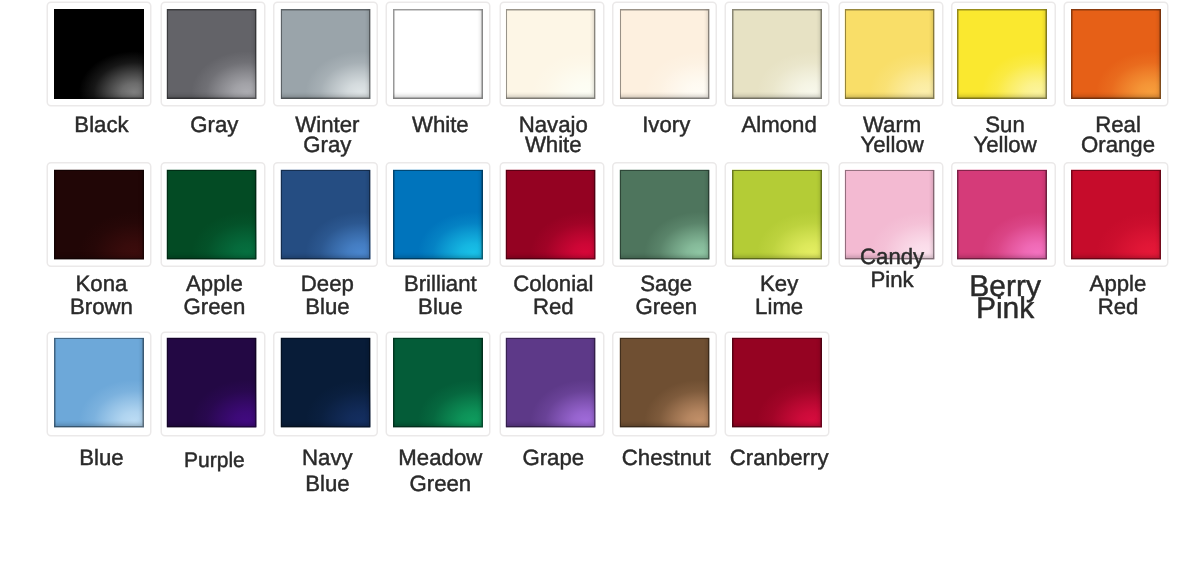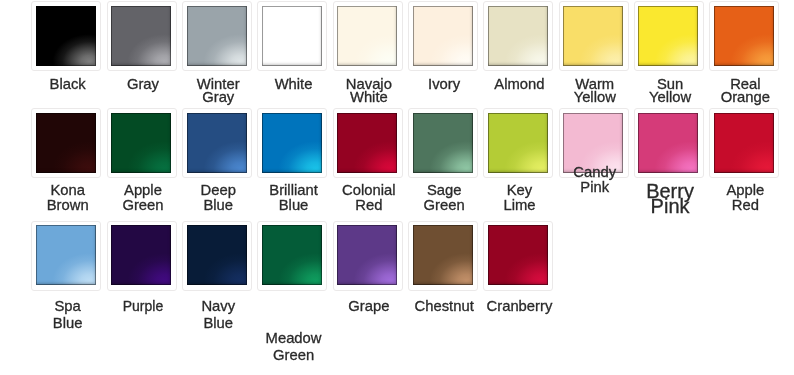--- a/index.html
+++ b/index.html
@@ -256,21 +256,20 @@
       </div>
     </div>
     <div class="cell" style="left: 36px; top: 225.4px;">
       <div class="frame" style="left: -4.6px; top: -4.6px; width: 70px; height: 70px;"></div>
       <div class="chip" style="left: 0px; top: 0px; width: 60.1px; height: 60.1px;">
         <div class="lyr" style="background: rgb(109, 168, 217);"></div>
         <div class="lyr" style="background: radial-gradient(64% 48% at 89% 93%, rgb(188, 220, 244) 0%, rgba(188, 220, 244, 0.84) 22%, rgba(188, 220, 244, 0.52) 46%, rgba(188, 220, 244, 0.18) 70%, rgba(188, 220, 244, 0) 96%);"></div>
         <div class="lyr" style="box-shadow: rgba(0, 0, 0, 0.38) 0px 0px 0px 1px inset, rgba(0, 0, 0, 0.22) -1px -2px 3px inset;"></div>
       </div>
       <div class="label" style="left: -28.35px; top: 72.2054px; width: 120px; font-size: 14.8px; line-height: 17px;">
-        <span>Spa</span>
         <span>Blue</span>
       </div>
     </div>
     <div class="cell" style="left: 111.3px; top: 225.4px;">
       <div class="frame" style="left: -4.6px; top: -4.6px; width: 70px; height: 70px;"></div>
       <div class="chip" style="left: 0px; top: 0px; width: 60.1px; height: 60.1px;">
         <div class="lyr" style="background: rgb(35, 8, 68);"></div>
         <div class="lyr" style="background: radial-gradient(64% 48% at 89% 93%, rgb(65, 10, 128) 0%, rgba(65, 10, 128, 0.84) 22%, rgba(65, 10, 128, 0.52) 46%, rgba(65, 10, 128, 0.18) 70%, rgba(65, 10, 128, 0) 96%);"></div>
         <div class="lyr" style="box-shadow: rgba(0, 0, 0, 0.38) 0px 0px 0px 1px inset, rgba(0, 0, 0, 0.22) -1px -2px 3px inset;"></div>
       </div>
@@ -290,21 +289,21 @@
         <span>Blue</span>
       </div>
     </div>
     <div class="cell" style="left: 261.9px; top: 225.4px;">
       <div class="frame" style="left: -4.6px; top: -4.6px; width: 70px; height: 70px;"></div>
       <div class="chip" style="left: 0px; top: 0px; width: 60.1px; height: 60.1px;">
         <div class="lyr" style="background: rgb(4, 92, 56);"></div>
         <div class="lyr" style="background: radial-gradient(64% 48% at 89% 93%, rgb(15, 156, 94) 0%, rgba(15, 156, 94, 0.84) 22%, rgba(15, 156, 94, 0.52) 46%, rgba(15, 156, 94, 0.18) 70%, rgba(15, 156, 94, 0) 96%);"></div>
         <div class="lyr" style="box-shadow: rgba(0, 0, 0, 0.38) 0px 0px 0px 1px inset, rgba(0, 0, 0, 0.22) -1px -2px 3px inset;"></div>
       </div>
-      <div class="label" style="left: -28.35px; top: 72.2054px; width: 120px; font-size: 14.8px; line-height: 17px; margin-top: 32px;">
+      <div class="label" style="left: -28.35px; top: 72.2054px; width: 120px; font-size: 14.8px; line-height: 17px;">
         <span>Meadow</span>
         <span>Green</span>
       </div>
     </div>
     <div class="cell" style="left: 337.2px; top: 225.4px;">
       <div class="frame" style="left: -4.6px; top: -4.6px; width: 70px; height: 70px;"></div>
       <div class="chip" style="left: 0px; top: 0px; width: 60.1px; height: 60.1px;">
         <div class="lyr" style="background: rgb(93, 57, 136);"></div>
         <div class="lyr" style="background: radial-gradient(64% 48% at 89% 93%, rgb(160, 107, 218) 0%, rgba(160, 107, 218, 0.84) 22%, rgba(160, 107, 218, 0.52) 46%, rgba(160, 107, 218, 0.18) 70%, rgba(160, 107, 218, 0) 96%);"></div>
         <div class="lyr" style="box-shadow: rgba(0, 0, 0, 0.38) 0px 0px 0px 1px inset, rgba(0, 0, 0, 0.22) -1px -2px 3px inset;"></div>

